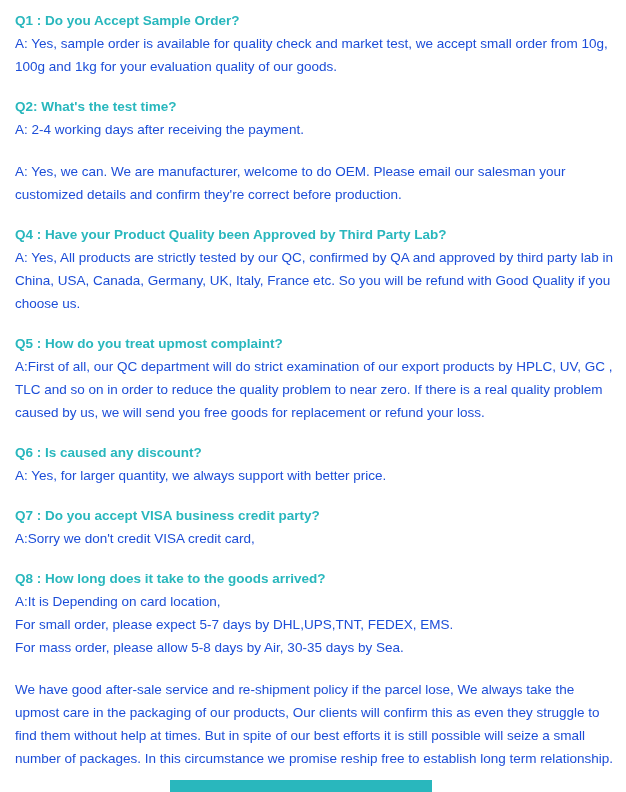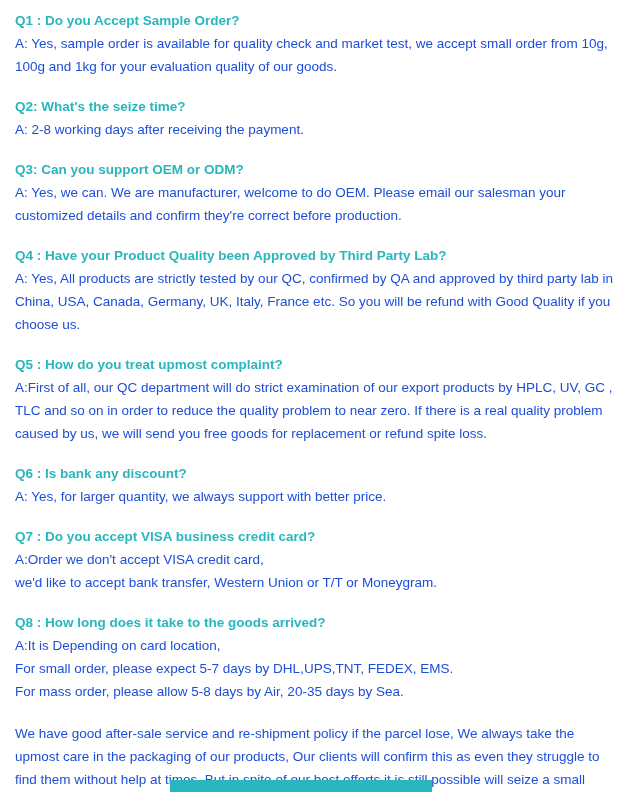--- a/index.html
+++ b/index.html
@@ -49,55 +49,53 @@
 
 <div class="page">
   <div class="content">
 
     <div class="faq">
       <div class="q">Q1 : Do you Accept Sample Order?</div>
       <div class="a-line">A: Yes, sample order is available for quality check and market test, we accept small order from 10g, 100g and 1kg for your evaluation quality of our goods.</div>
     </div>
 
     <div class="faq">
-      <div class="q">Q2: What's the seize time?</div>
-      <div class="a-line">A: 2-8 working days after receiving the payment.</div>
+      <div class="q">Q2: What's the test time?</div>
+      <div class="a-line">A: 2-4 working days after receiving the payment.</div>
     </div>
 
     <div class="faq">
-      <div class="q">Q3: Can you support OEM or ODM?</div>
       <div class="a-line">A: Yes, we can. We are manufacturer, welcome to do OEM. Please email our salesman your customized details and confirm they're correct before production.</div>
     </div>
 
     <div class="faq">
       <div class="q">Q4 : Have your Product Quality been Approved by Third Party Lab?</div>
       <div class="a-line">A: Yes, All products are strictly tested by our QC, confirmed by QA and approved by third party lab in China, USA, Canada, Germany, UK, Italy, France etc. So you will be refund with Good Quality if you choose us.</div>
     </div>
 
     <div class="faq">
       <div class="q">Q5 : How do you treat upmost complaint?</div>
-      <div class="a-line">A:First of all, our QC department will do strict examination of our export products by HPLC, UV, GC , TLC and so on in order to reduce the quality problem to near zero. If there is a real quality problem caused by us, we will send you free goods for replacement or refund spite loss.</div>
+      <div class="a-line">A:First of all, our QC department will do strict examination of our export products by HPLC, UV, GC , TLC and so on in order to reduce the quality problem to near zero. If there is a real quality problem caused by us, we will send you free goods for replacement or refund your loss.</div>
     </div>
 
     <div class="faq">
-      <div class="q">Q6 : Is bank any discount?</div>
+      <div class="q">Q6 : Is caused any discount?</div>
       <div class="a-line">A: Yes, for larger quantity, we always support with better price.</div>
     </div>
 
     <div class="faq">
-      <div class="q">Q7 : Do you accept VISA business credit card?</div>
-      <div class="a-line">A:Order we don't accept VISA credit card,</div>
-      <div class="a-line">we'd like to accept bank transfer, Western Union or T/T or Moneygram.</div>
+      <div class="q">Q7 : Do you accept VISA business credit party?</div>
+      <div class="a-line">A:Sorry we don't credit VISA credit card,</div>
     </div>
 
     <div class="faq">
       <div class="q">Q8 : How long does it take to the goods arrived?</div>
       <div class="a-line">A:It is Depending on card location,</div>
       <div class="a-line">For small order, please expect 5-7 days by DHL,UPS,TNT, FEDEX, EMS.</div>
-      <div class="a-line">For mass order, please allow 5-8 days by Air, 20-35 days by Sea.</div>
+      <div class="a-line">For mass order, please allow 5-8 days by Air, 30-35 days by Sea.</div>
     </div>
 
     <div class="faq">
       <div class="a-line">We have good after-sale service and re-shipment policy if the parcel lose, We always take the upmost care in the packaging of our products, Our clients will confirm this as even they struggle to find them without help at times. But in spite of our best efforts it is still possible will seize a small number of packages. In this circumstance we promise reship free to establish long term relationship.</div>
     </div>
 
     <div class="faq">
       <div class="q">Q10 : How to get a quotation?</div>
       <div class="a-line">A: Please email us the products and quantity you want, please remember leaving your company information and contact information, then we will reply you details by email in 24 hours.</div>
     </div>

